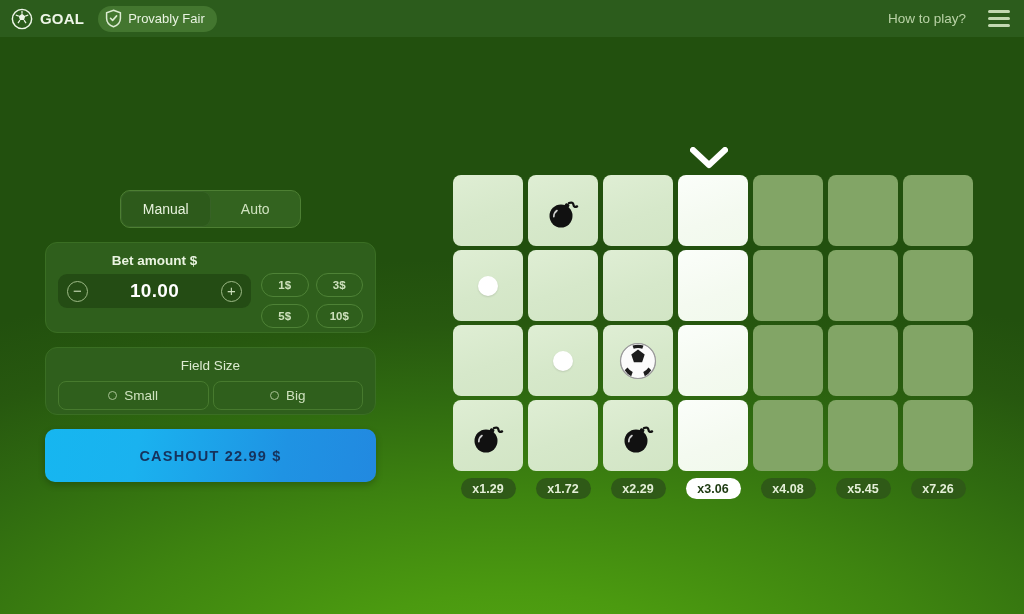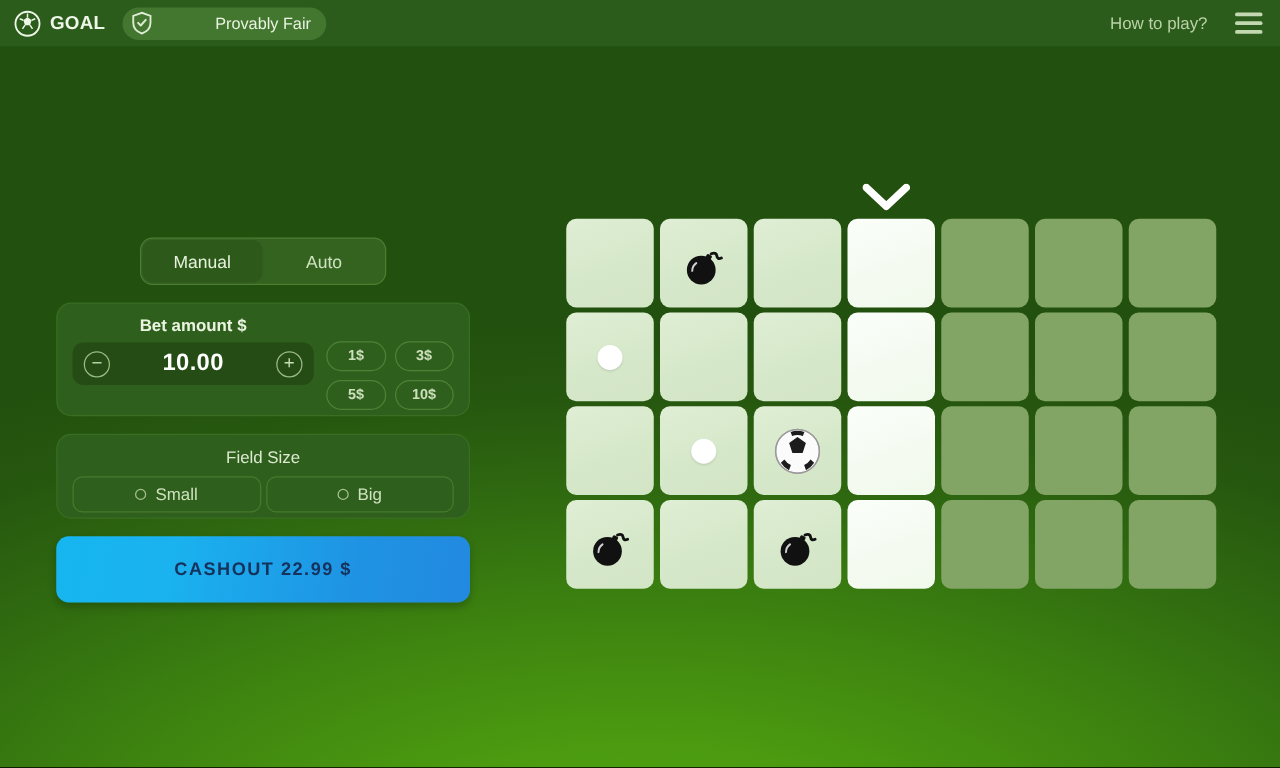--- a/index.html
+++ b/index.html
@@ -56,21 +56,20 @@
     margin-left: 14px;
     height: 26px;
     padding: 0 12px 0 7px;
     border-radius: 13px;
     background: #43762f;
   }
   .pf-chip svg { display: block; }
   .pf-label {
     color: #e9f3e1;
     font-size: 13px;
-    margin-left: 44px;
   }
 
   .topbar-right {
     margin-left: auto;
     display: flex;
     align-items: center;
     gap: 22px;
     margin-right: 14px;
   }
   .how-to-play {
@@ -94,21 +93,21 @@
 
   
   #controls {
     position: absolute;
     left: 45px;
     top: 190px;
     width: 331px;
   }
 
   .mode-toggle {
-    width: 197px;
+    width: 181px;
     height: 38px;
     margin: 0 auto;
     border: 1px solid #4d7f33;
     border-radius: 10px;
     background: #33631f;
     display: flex;
     overflow: hidden;
   }
   .mode-btn {
     flex: 1;
@@ -493,15 +492,24 @@
               <rect x="21.5" y="12.5" width="4.5" height="5" rx="1.2" transform="rotate(28 23.7 15)" fill="#111111"></rect>
               <path d="M26 12 q4 -1.5 4.5 1.8 q0.4 3 3.6 1.6" fill="none" stroke="#111111" stroke-width="2.3" stroke-linecap="round"></path>
             </svg>
           </span>
         </div>
         <div class="cell active"></div>
         <div class="cell"></div>
         <div class="cell"></div>
         <div class="cell"></div>
       </div>
+    <div class="mult-row" id="mult-row">
+        <div class="mult">x1.29</div>
+        <div class="mult">x1.72</div>
+        <div class="mult">x2.29</div>
+        <div class="mult current">x3.06</div>
+        <div class="mult">x4.08</div>
+        <div class="mult">x5.45</div>
+        <div class="mult">x7.26</div>
+      </div>
   </div>
 
 </div>
 
 </body></html>

